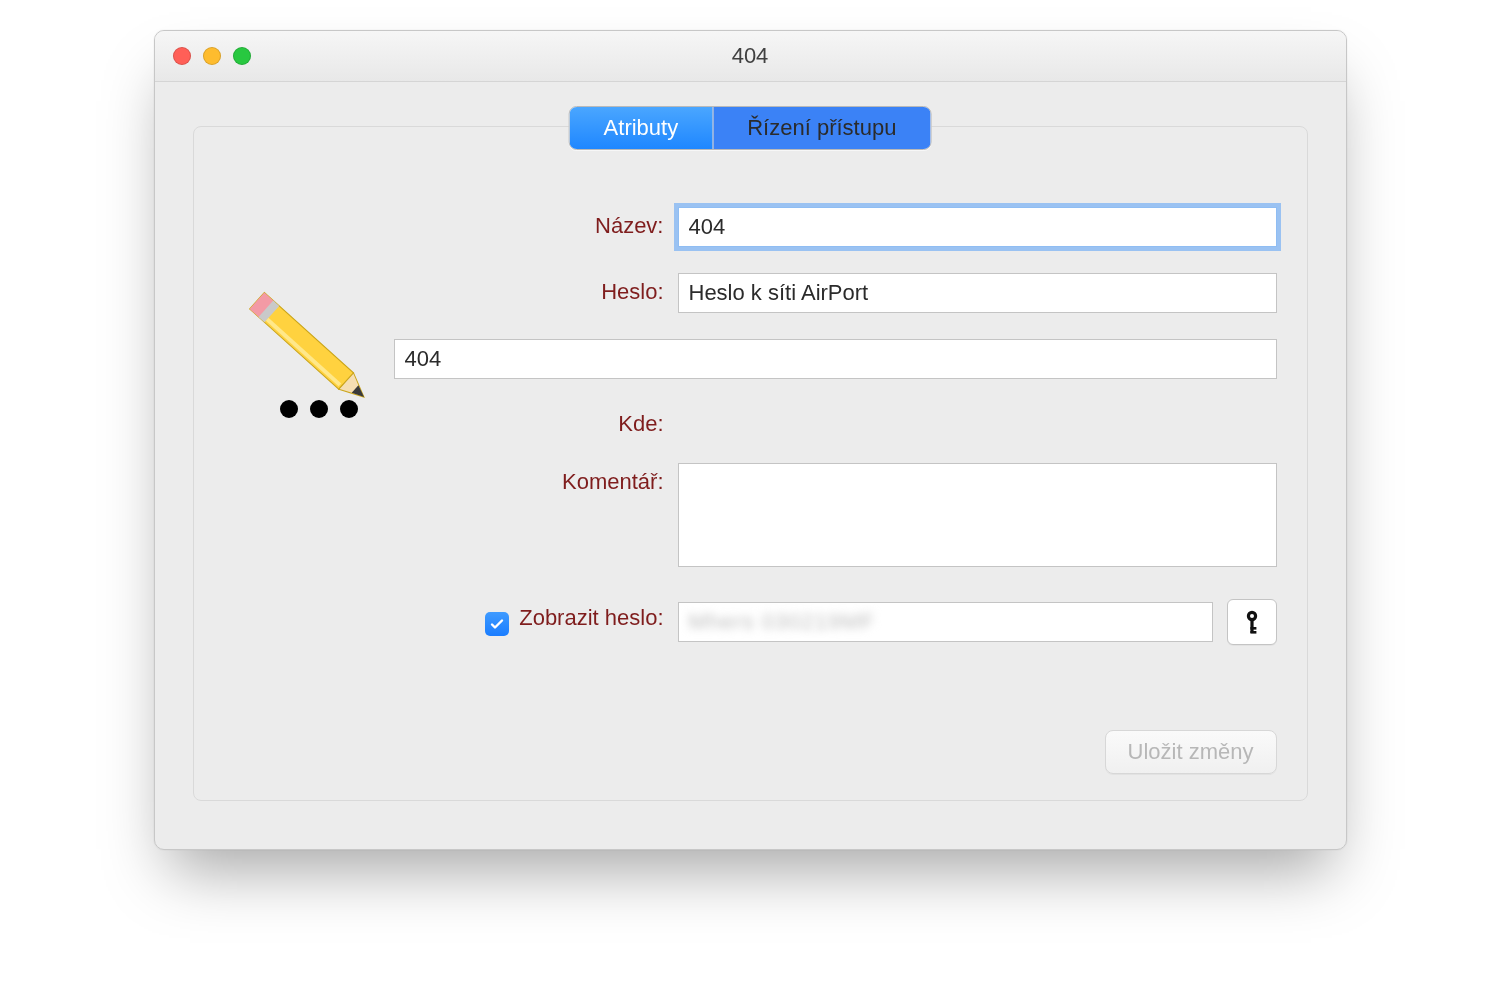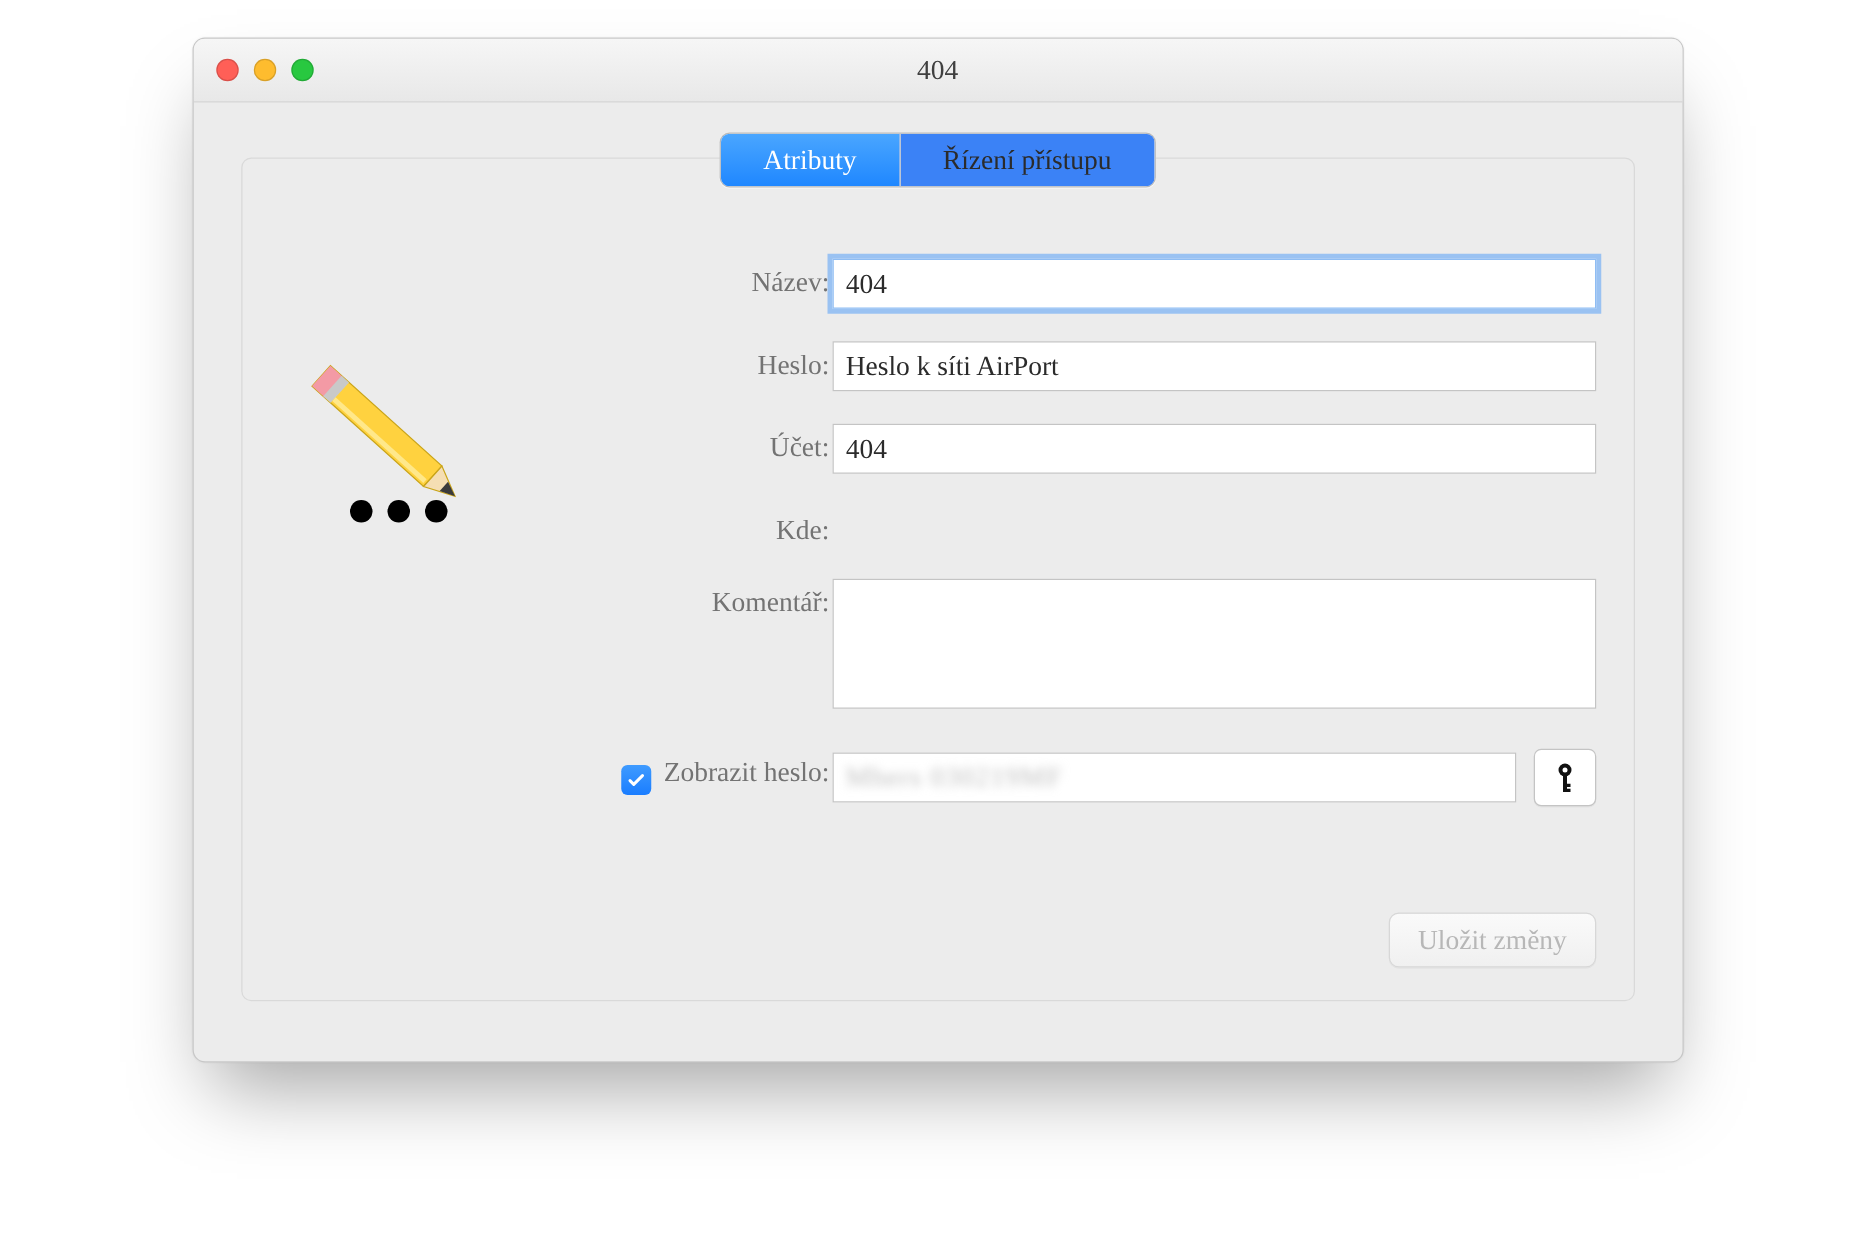--- a/index.html
+++ b/index.html
@@ -16,21 +16,20 @@
   .window{
     position:relative;
     margin:30px auto 0 auto;
     width:1191px;
     height:818px;
     background:#ececec;
     border:1px solid #c7c7c7;
     border-radius:10px;
     box-shadow:0 35px 60px -15px rgba(0,0,0,.35),0 0 0 1px rgba(0,0,0,.02);
     overflow:hidden;
-    font-family:Liberation Serif, serif;
   }
   .titlebar{
     height:50px;
     display:flex;
     align-items:center;
     position:relative;
     background:linear-gradient(#f6f6f6,#e8e8e8);
     border-bottom:1px solid #d5d5d5;
   }
   .traffic{
@@ -104,24 +103,24 @@
     margin-bottom:26px;
   }
   .iconcell{
     width:170px;
     flex:0 0 170px;
   }
   .labelcell{
     width:270px;
     flex:0 0 270px;
     text-align:right;
-    padding-right:2px;
+    padding-right:14px;
     padding-top:6px;
     font-size:22px;
-    color:#737373;
+    color:#7f1d1d;
   }
   .inputcell{
     flex:1;
   }
   .textinput{
     width:100%;
     height:40px;
     box-sizing:border-box;
     border:1px solid #c4c4c4;
     background:#ffffff;
@@ -286,21 +285,20 @@
       <div class="row">
         <div class="iconcell"></div>
         <div class="labelcell">Heslo:</div>
         <div class="inputcell">
           <input class="textinput" value="Heslo k síti AirPort" style="">
         </div>
       </div>
 
       <div class="row">
         <div class="iconcell"></div>
-        <div class="labelcell">Účet:</div>
         <div class="inputcell">
           <input class="textinput" value="404" style="">
         </div>
       </div>
 
       <div class="row">
         <div class="iconcell"></div>
         <div class="labelcell">Kde:</div>
       </div>
 

